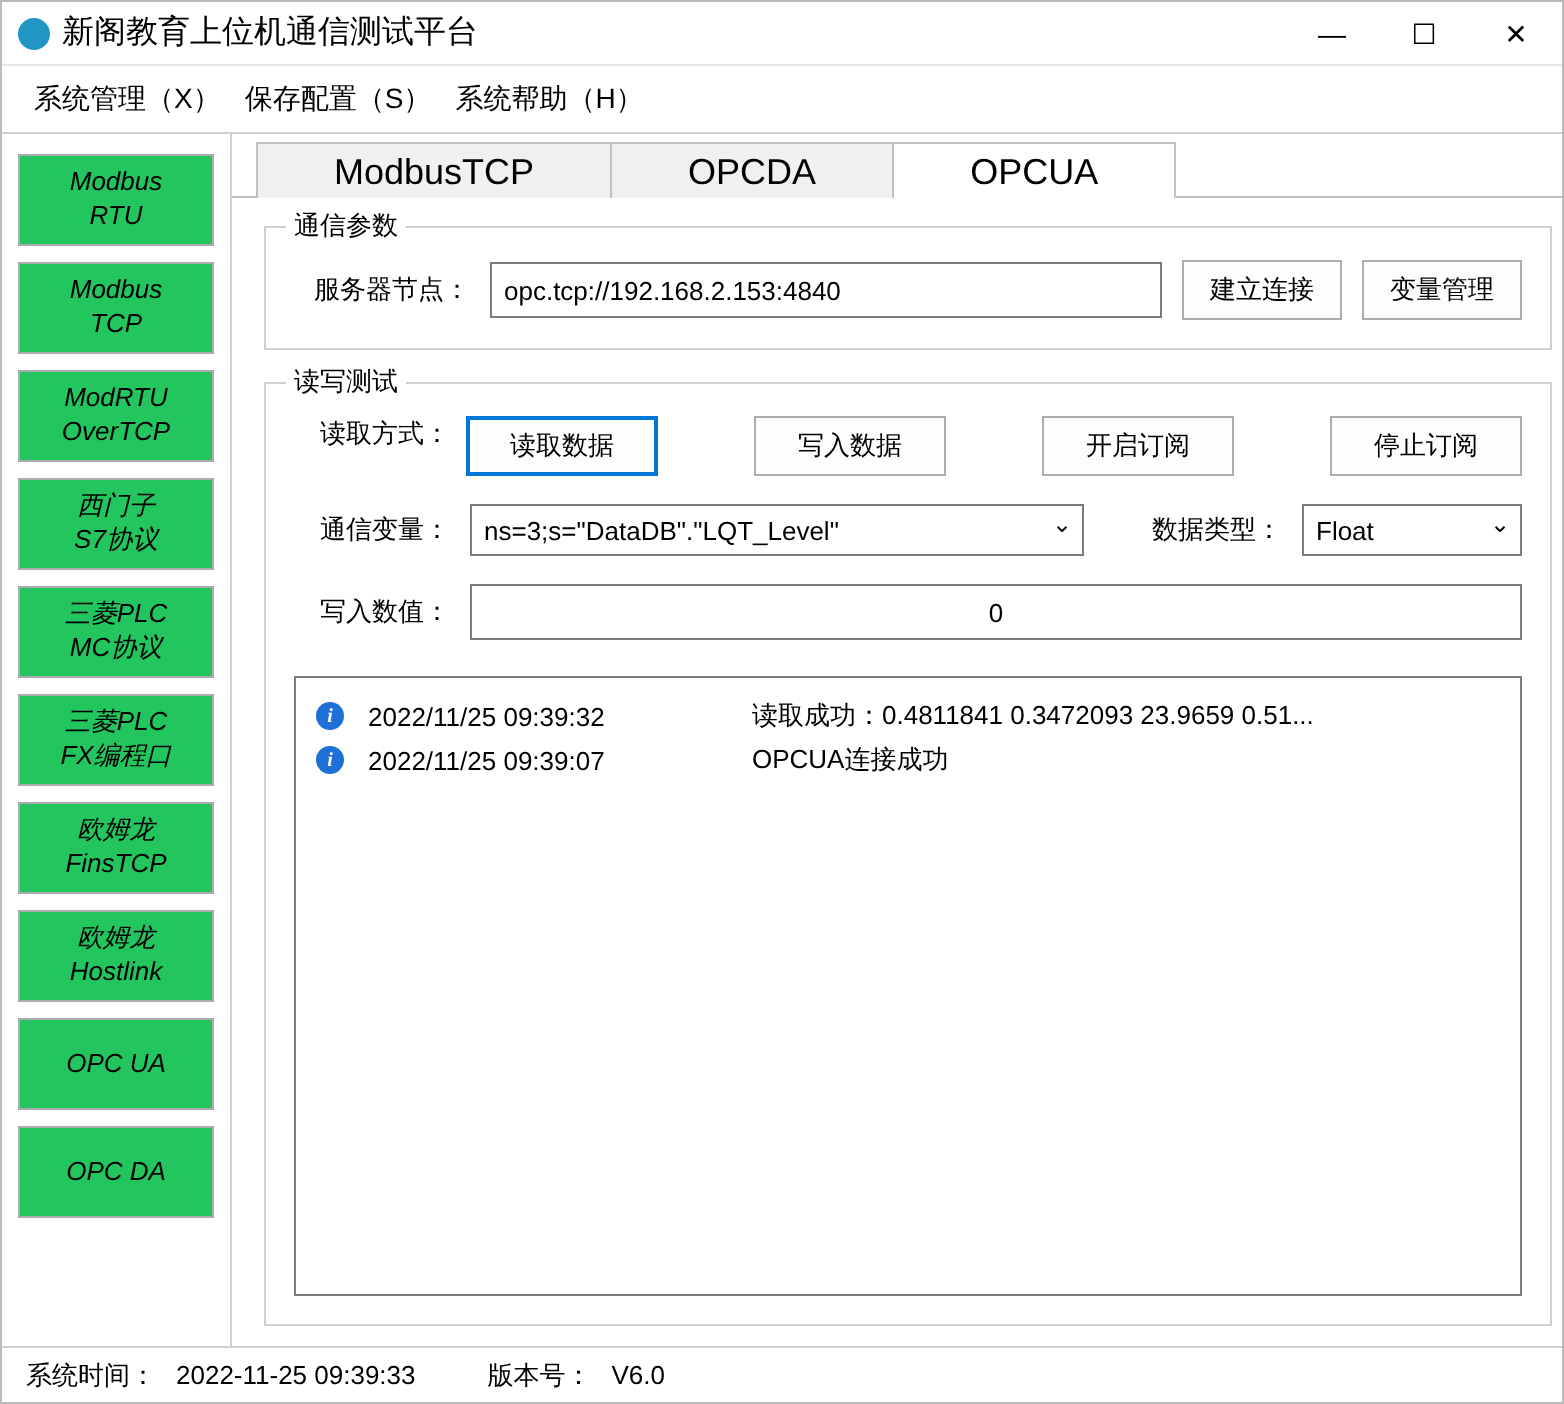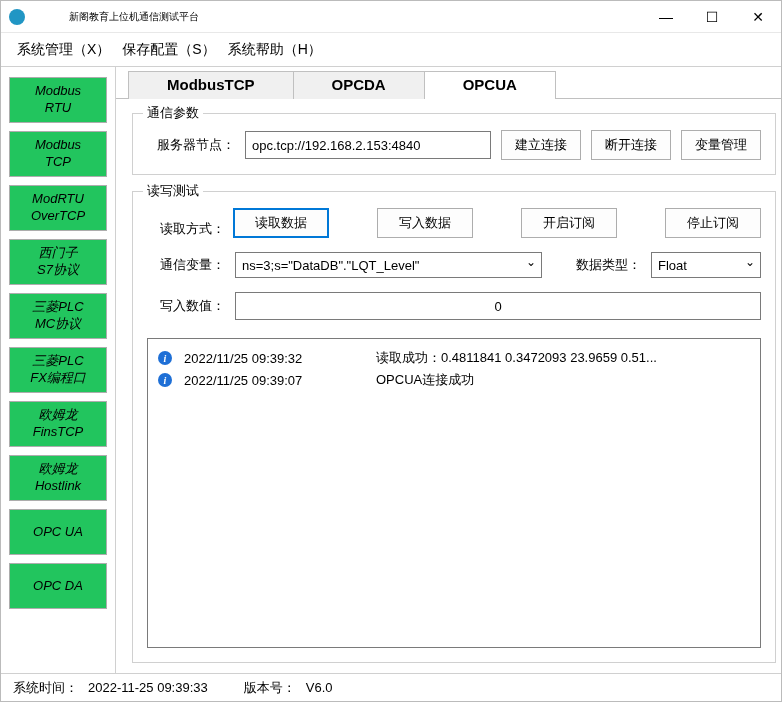--- a/index.html
+++ b/index.html
@@ -2,57 +2,57 @@
 <html><head>
   <meta charset="utf-8">
   <style>
     * { box-sizing: border-box; margin: 0; padding: 0; }
     body { font-family: "Microsoft YaHei", sans-serif; font-size: 13px; background: #fff; color: #000; }
     
     .window { width: 782px; height: 702px; border: 1px solid #bbb; display: flex; flex-direction: column; background: #fff; }
     
     .titlebar { height: 32px; display: flex; align-items: center; padding: 0 0 0 8px; border-bottom: 1px solid #e8e8e8; }
     .titlebar-icon { width: 16px; height: 16px; border-radius: 50%; background: #2196c4; margin-right: 6px; flex-shrink: 0; }
-    .titlebar-title { flex: 1; font-size: 10px; margin-left: 38px; }
+    .titlebar-title { flex: 1; font-size: 16px; }
     .titlebar-controls { display: flex; }
     .titlebar-btn { width: 46px; height: 32px; display: flex; align-items: center; justify-content: center; font-size: 14px; cursor: pointer; }
     
     .menubar { height: 34px; display: flex; align-items: center; padding: 0 10px; border-bottom: 1px solid #d0d0d0; }
     .menu-item { padding: 4px 6px; cursor: pointer; font-size: 14px;}
     
     .body-area { flex: 1; display: flex; overflow: hidden; }
     
     .sidebar { width: 128px; padding: 10px 8px; display: flex; flex-direction: column; gap: 8px; border-right: 1px solid #d0d0d0; }
     .sidebar-btn { height: 46px; border: 1px solid #adadad; background: #22c55e; display: flex; align-items: center; justify-content: center; text-align: center; font-size: 13px; cursor: pointer; line-height: 1.3; padding: 4px; font-style: italic;}
     
     .main { flex: 1; display: flex; flex-direction: column; padding: 0; }
     
     .tabs { display: flex; height: 28px; padding-left: 12px; margin-top: 4px; }
-    .tab { padding: 4px 38px; border: 1px solid #c0c0c0; border-bottom: none; background: #f0f0f0; cursor: pointer; font-size: 15px; margin-right: -1px; position: relative; font-weight: bold; }
+    .tab { padding: 4px 38px; border: 1px solid #c0c0c0; border-bottom: none; background: #f0f0f0; cursor: pointer; font-size: 18px; margin-right: -1px; position: relative; }
     .tab.active { background: #fff; z-index: 2; }
     .tab-border { border-top: 1px solid #c0c0c0; margin-top: -1px; }
     
     .tab-content { flex: 1; padding: 14px 5px 10px 16px; display: flex; flex-direction: column; gap: 16px; }
     
     .groupbox { border: 1px solid #d0d0d0; padding: 16px 14px 14px 14px; position: relative; }
     .groupbox-title { position: absolute; top: -10px; left: 10px; background: #fff; padding: 0 4px; font-size: 13px; }
     
     .row { display: flex; align-items: center; gap: 10px; }
     .row + .row { margin-top: 14px; }
     .label { width: 78px; text-align: right; font-size: 13px; }
     
     .textinput { height: 28px; border: 1px solid #7a7a7a; padding: 0 6px; font-size: 13px; font-family: inherit; }
     .btn { height: 30px; padding: 0 12px; border: 1px solid #adadad; background: #fdfdfd; font-size: 13px; font-family: inherit; cursor: pointer; min-width: 80px; }
     .btn.primary { border: 2px solid #0078d7; }
     
     .select { height: 26px; border: 1px solid #7a7a7a; padding: 0 18px 0 6px; font-size: 13px; background: #fff; appearance: none; position: relative; }
     .select-wrap { position: relative; display: inline-block; }
     .select-wrap::after { content: "⌄"; position: absolute; right: 6px; top: 3px; pointer-events: none; font-size: 12px; }
     
-    .test-row { display: flex; align-items: flex-end; gap: 0; }
+    .test-row { display: flex; align-items: flex-start; gap: 0; }
     .test-btn-group { display: flex; gap: 48px; margin-left: 8px; }
     
     .log-area { flex: 1; border: 1px solid #7a7a7a; background: #fff; padding: 8px 10px; overflow: auto; font-size: 13px; }
     .log-line { display: flex; align-items: center; gap: 12px; padding: 2px 0; }
     .log-icon { width: 14px; height: 14px; border-radius: 50%; background: #1e6fd6; color: #fff; font-size: 10px; display: flex; align-items: center; justify-content: center; flex-shrink: 0; font-style: italic; font-family: serif; font-weight: bold;}
     .log-time { width: 180px; }
     .log-msg { flex: 1; white-space: nowrap; overflow: hidden; text-overflow: ellipsis; }
     
     .statusbar { height: 28px; display: flex; align-items: center; padding: 0 12px; gap: 10px; font-size: 13px; border-top: 1px solid #d0d0d0; }
   </style>
@@ -110,21 +110,20 @@
       <div class="tab-border"></div>
 
       <div class="tab-content">
 
         <div class="groupbox">
           <div class="groupbox-title">通信参数</div>
           <div class="row">
             <div class="label" style="width:88px">服务器节点：</div>
             <input class="textinput" style="flex: 1 1 0%; min-width: 0px;" value="opc.tcp://192.168.2.153:4840">
             <button class="btn">建立连接</button>
-            <button class="btn">断开连接</button>
             <button class="btn">变量管理</button>
           </div>
         </div>
 
         <div class="groupbox" style="flex:1;display:flex;flex-direction:column">
           <div class="groupbox-title">读写测试</div>
 
           <div class="row test-row">
             <div class="label">读取方式：</div>
             <div class="test-btn-group">

